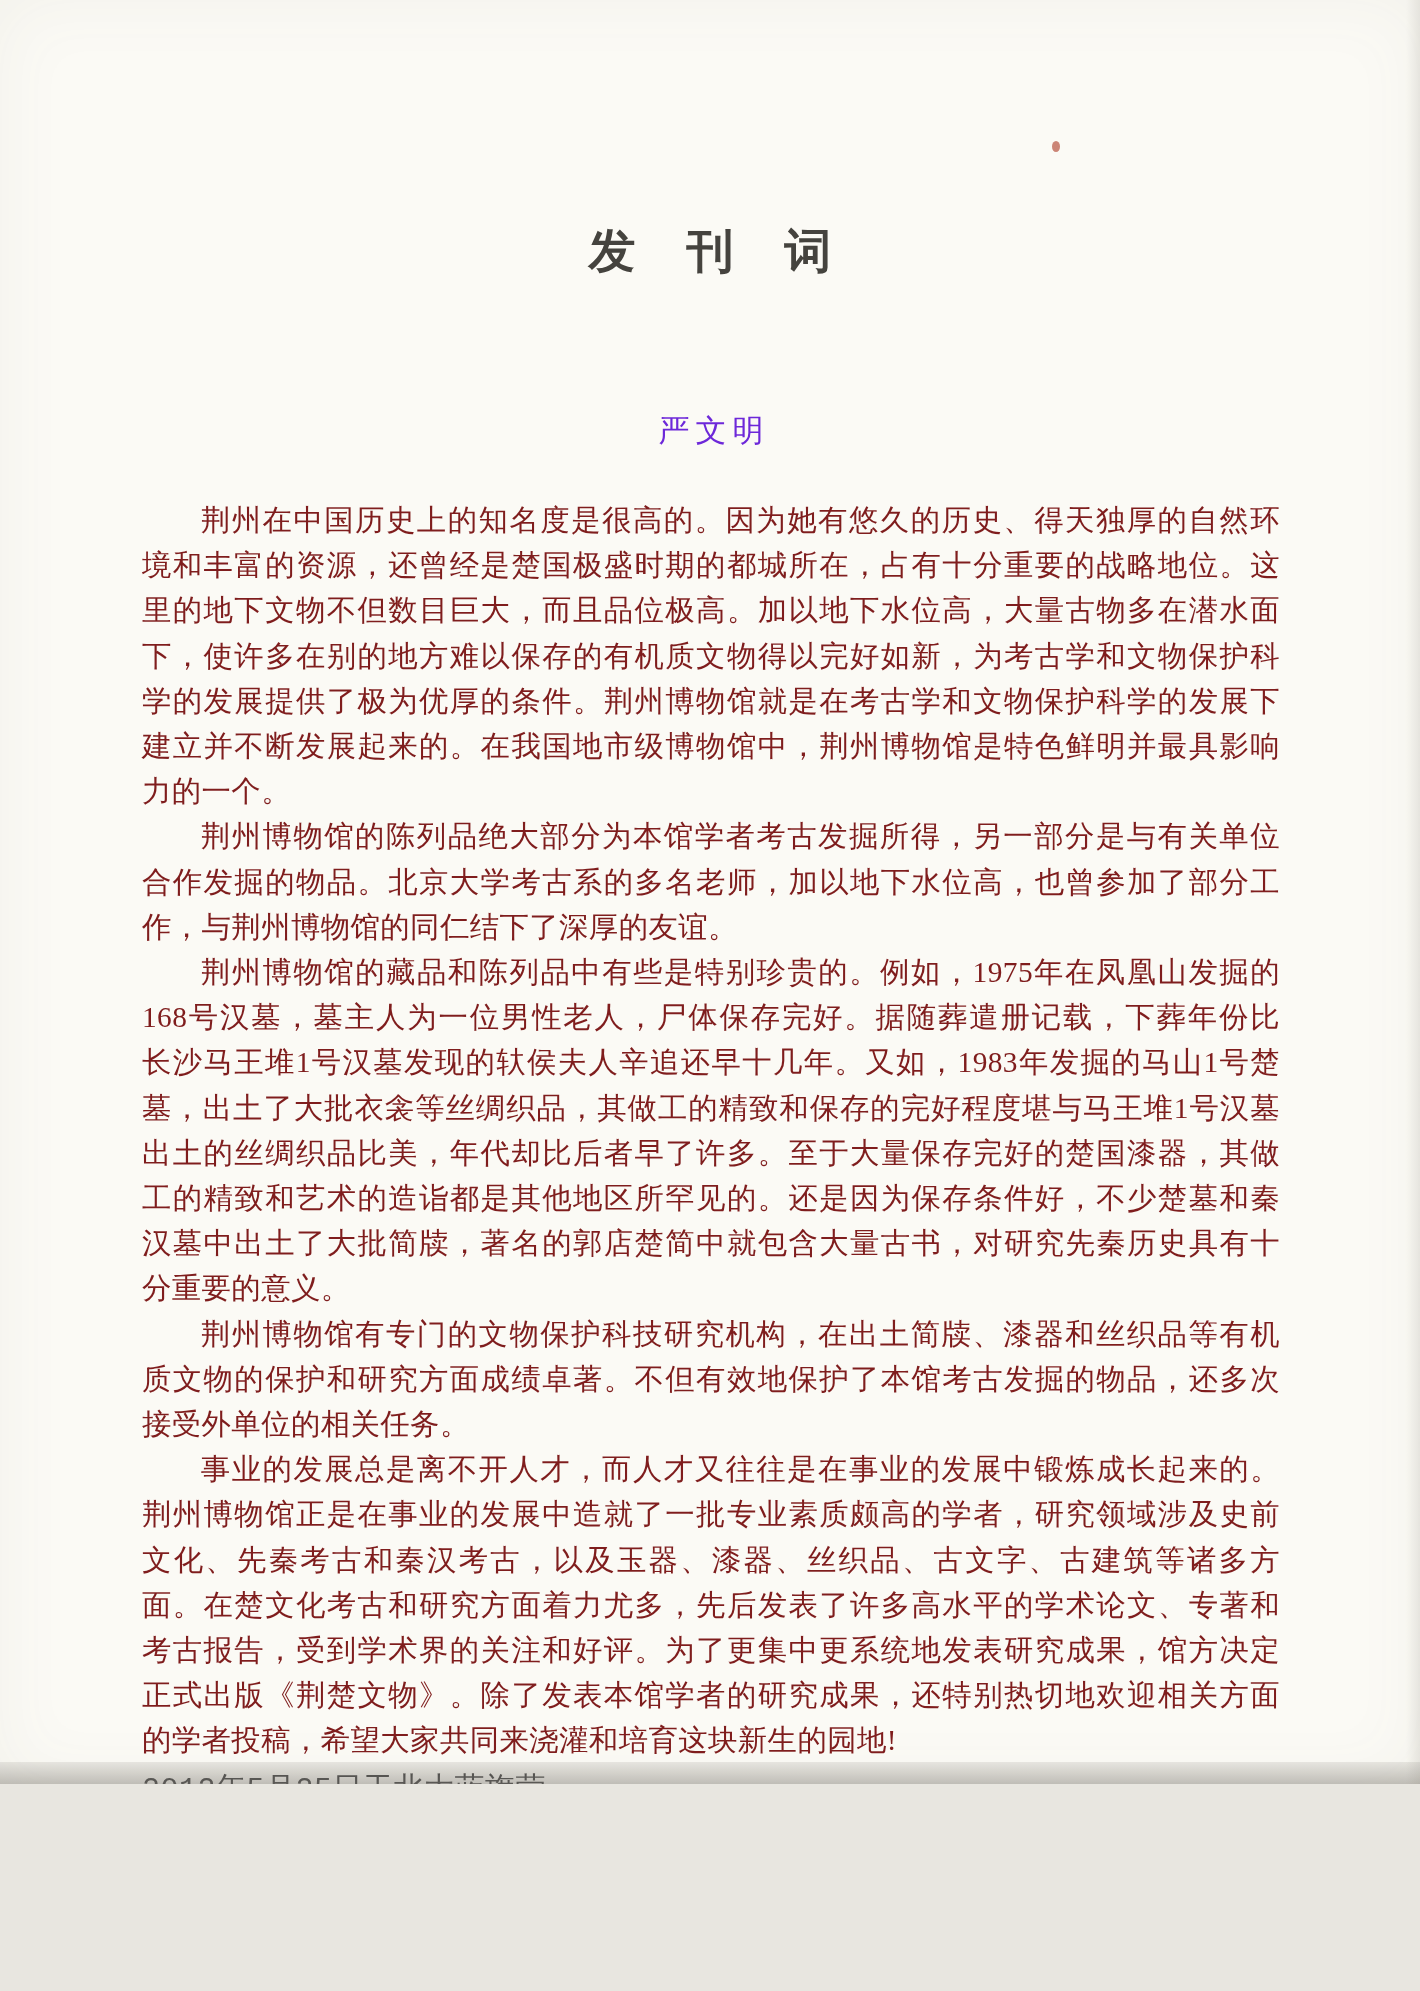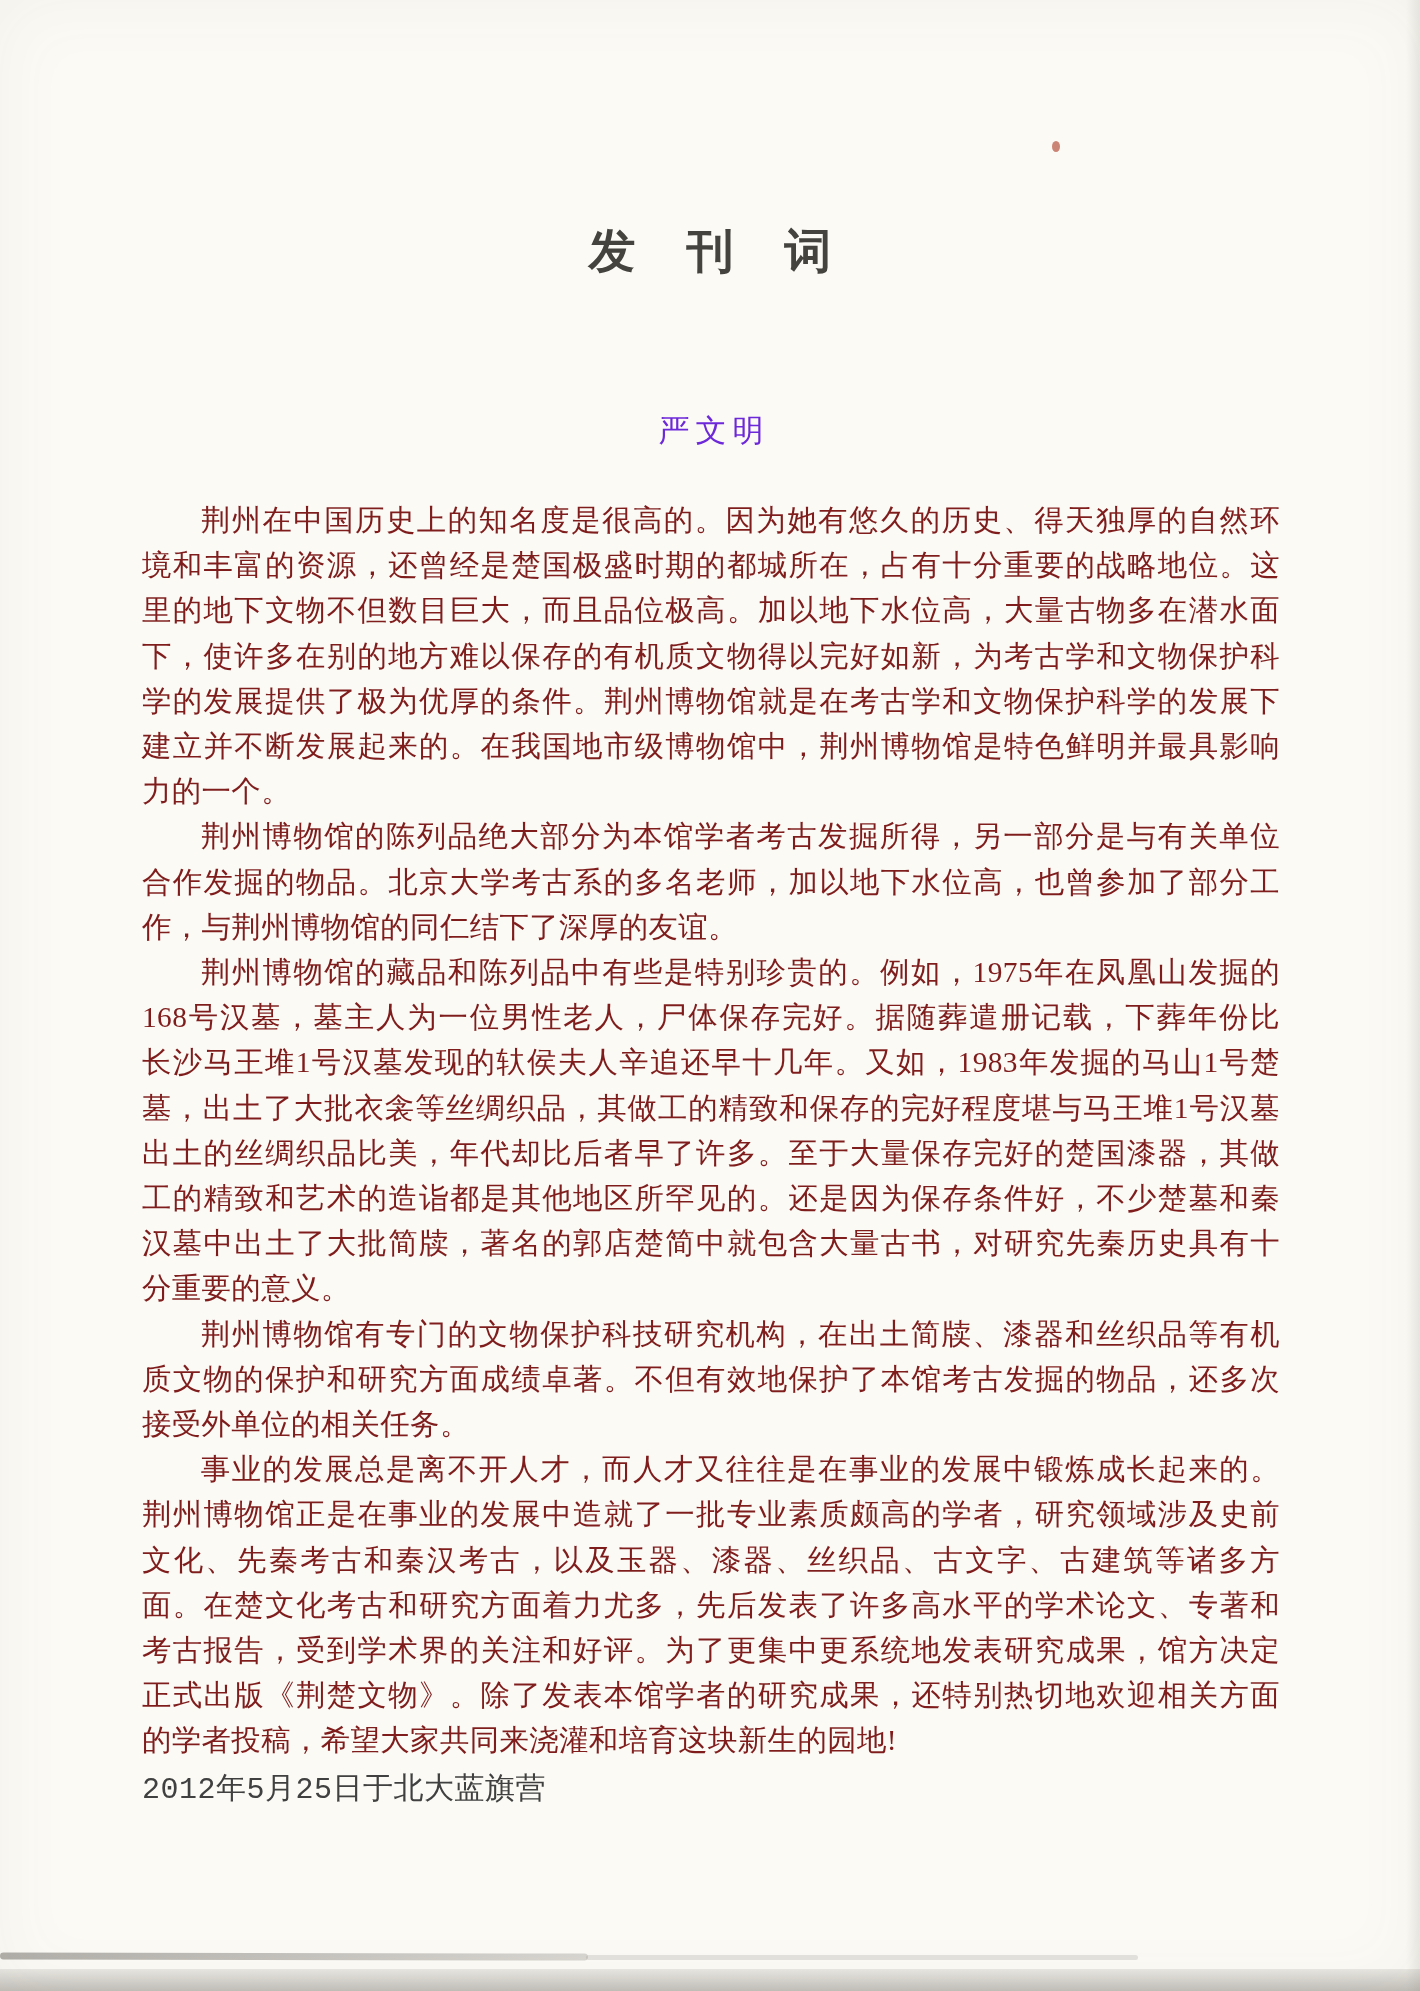--- a/index.html
+++ b/index.html
@@ -3,21 +3,21 @@
 <meta charset="utf-8">
 <style>
   html, body {
     margin: 0;
     padding: 0;
     background: #e8e6e0;
   }
   .page {
     position: relative;
     width: 1420px;
-    height: 1991px;
+    height: 1784px;
     margin: 0 auto;
     background: #fbfaf5;
     overflow: hidden;
     font-family: "Liberation Serif", serif;
     color: #56544e;
     box-shadow: inset 0 0 70px rgba(110, 100, 80, 0.06);
   }
   .title {
     position: absolute;
     top: 220px;

